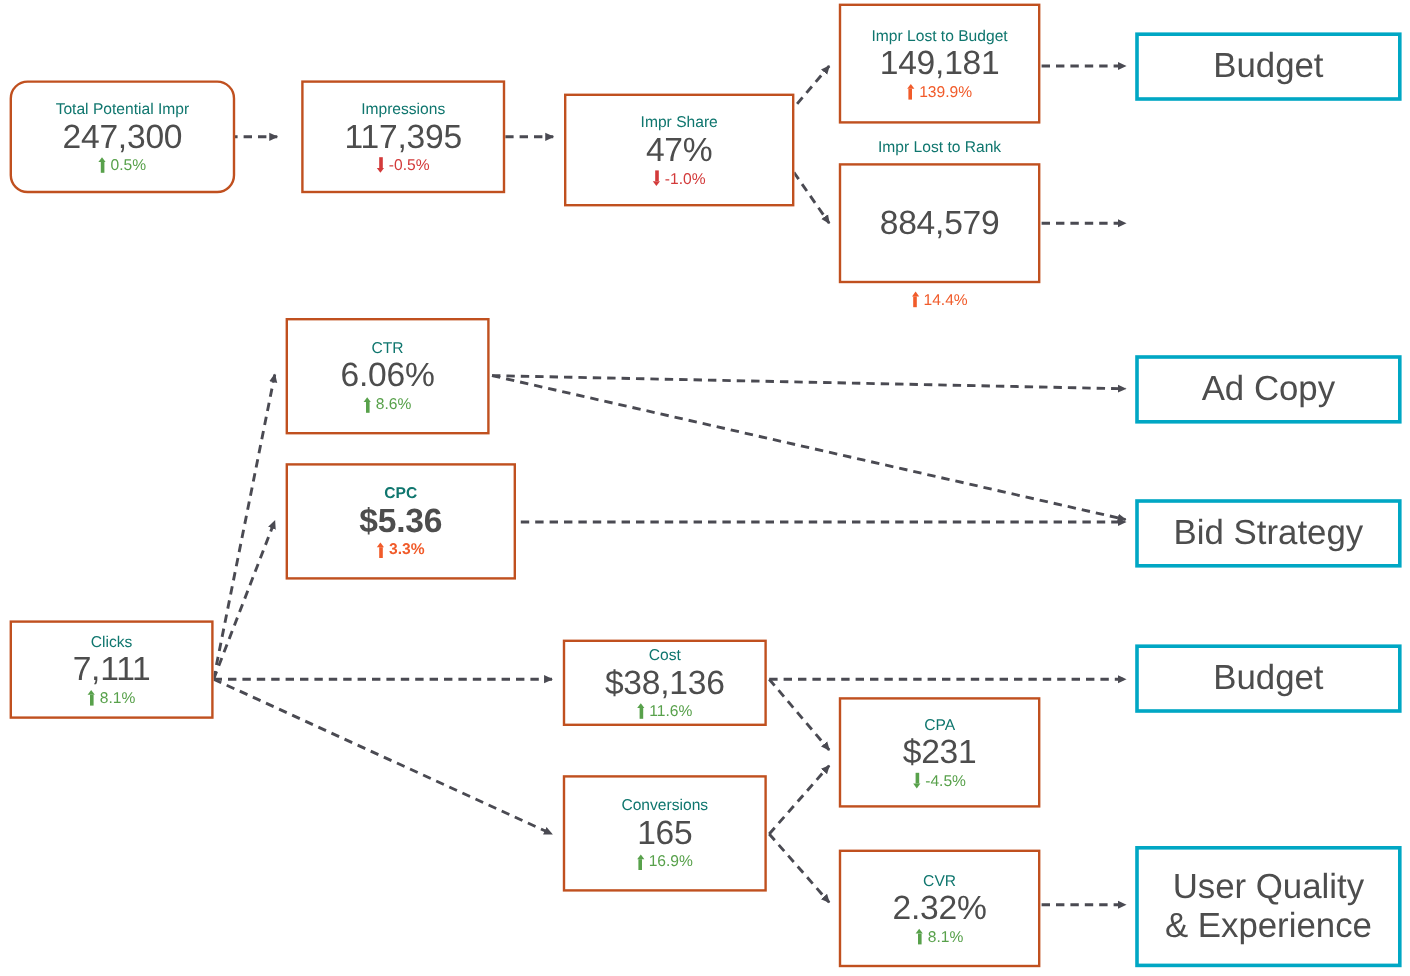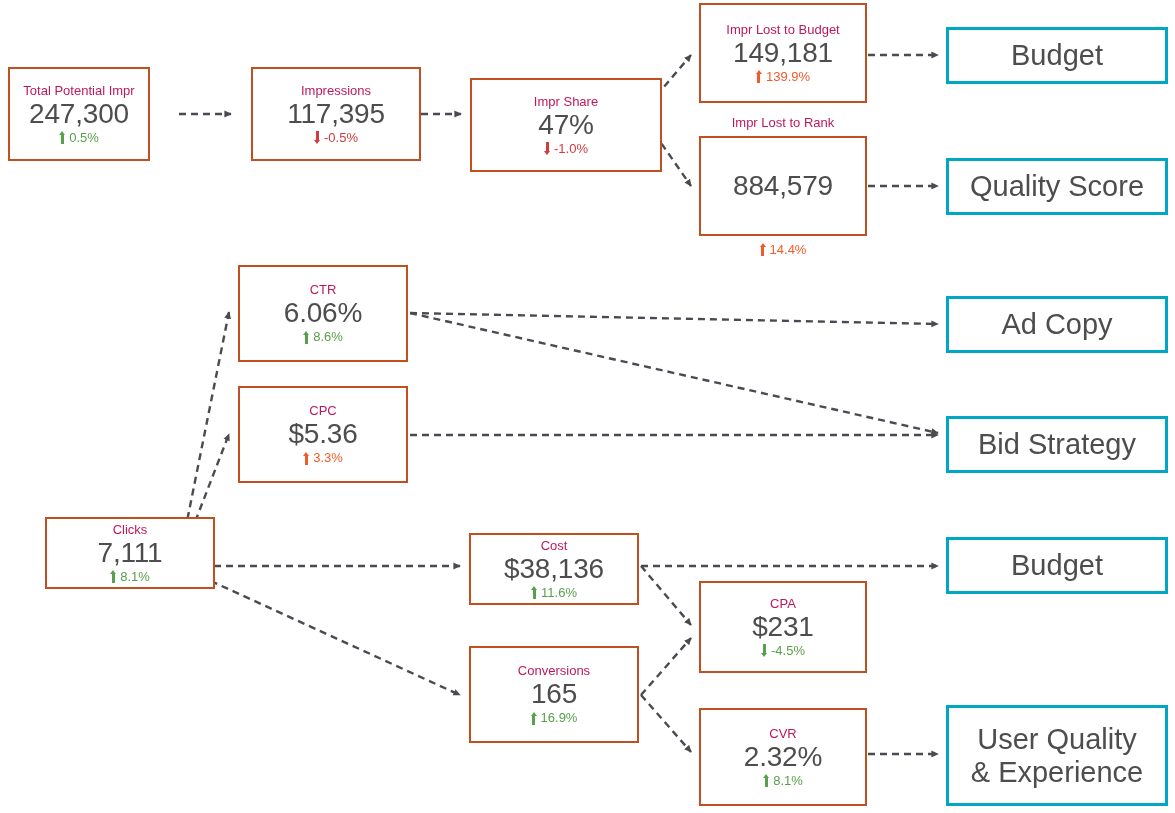--- a/index.html
+++ b/index.html
@@ -4,21 +4,21 @@
 <style>
   html,body{margin:0;padding:0;background:#ffffff;}
   body{font-family:"Liberation Sans","DejaVu Sans",sans-serif;}
   #stage{position:relative;width:1175px;height:813px;background:#fff;overflow:hidden;}
   #wires{position:absolute;left:0;top:0;width:1175px;height:813px;}
 
   .node{position:absolute;box-sizing:border-box;background:#ffffff;}
   .metric-box{border:2px solid #c0501f;display:flex;flex-direction:column;align-items:center;justify-content:center;}
   .lever-box{border:3px solid #00a7c4;display:flex;align-items:center;justify-content:center;}
 
-  .m-label{color:#be185d;font-size:13px;line-height:15px;text-align:left;white-space:nowrap;}
+  .m-label{color:#0f766e;font-size:13px;line-height:15px;text-align:left;white-space:nowrap;}
   .m-value{color:#4d4d4d;font-size:28px;line-height:32px;text-align:center;white-space:nowrap;letter-spacing:-0.2px;}
   .m-delta{font-size:13px;line-height:16px;text-align:center;white-space:nowrap;display:flex;align-items:center;gap:4px;justify-content:space-between;}
   .m-delta.up-green{color:#58a14b;}
   .m-delta.down-red{color:#d33a3a;}
   .m-delta.up-orange{color:#f15b2a;}
   .m-delta.down-green{color:#58a14b;}
   .arrowglyph{display:inline-flex;flex-direction:column;align-items:center;justify-content:center;width:6px;height:13px;}
   .ag-stem{width:3px;flex:1;}
   .ag-head{width:0;height:0;}
 
@@ -53,21 +53,21 @@
       <path d="M410,435 L938,435"></path>
 
       <path d="M641,566 L938,566"></path>
       <path d="M641,566 L691,625"></path>
       <path d="M641,695 L691,638"></path>
       <path d="M641,695 L691,752"></path>
       <path d="M868,754 L938,754"></path>
     </g>
   </svg>
 
-  <div class="node metric-box" style="left:8px;top:67px;width:142px;height:94px;">
+  <div class="node metric-box" style="left:8px;top:67px;width:188px;height:94px;border-radius:15px;">
     <div class="m-label">Total Potential Impr</div>
     <div class="m-value">247,300</div>
     <div class="m-delta up-green">
         <span class="arrowglyph">
           <span class="ag-head" style="border-left: 3px solid transparent; border-right: 3px solid transparent; border-bottom: 4px solid rgb(88, 161, 75);"></span>
           <span class="ag-stem" style="background: rgb(88, 161, 75);"></span>
         </span>
         <span>0.5%</span>
       </div>
   </div>
@@ -125,33 +125,33 @@
     <div class="m-value">6.06%</div>
     <div class="m-delta up-green">
         <span class="arrowglyph">
           <span class="ag-head" style="border-left: 3px solid transparent; border-right: 3px solid transparent; border-bottom: 4px solid rgb(88, 161, 75);"></span>
           <span class="ag-stem" style="background: rgb(88, 161, 75);"></span>
         </span>
         <span>8.6%</span>
       </div>
   </div>
 
-  <div class="node metric-box" style="left:238px;top:386px;width:170px;height:97px;">
+  <div class="node metric-box" style="left:238px;top:386px;width:192px;height:97px;font-weight:bold;">
     <div class="m-label">CPC</div>
     <div class="m-value">$5.36</div>
     <div class="m-delta up-orange">
         <span class="arrowglyph">
           <span class="ag-head" style="border-left: 3px solid transparent; border-right: 3px solid transparent; border-bottom: 4px solid rgb(241, 91, 42);"></span>
           <span class="ag-stem" style="background: rgb(241, 91, 42);"></span>
         </span>
         <span>3.3%</span>
       </div>
   </div>
 
-  <div class="node metric-box" style="left:8px;top:517px;width:170px;height:72px;margin-left:37px;">
+  <div class="node metric-box" style="left:8px;top:517px;width:170px;height:82px;">
     <div class="m-label">Clicks</div>
     <div class="m-value">7,111</div>
     <div class="m-delta up-green">
         <span class="arrowglyph">
           <span class="ag-head" style="border-left: 3px solid transparent; border-right: 3px solid transparent; border-bottom: 4px solid rgb(88, 161, 75);"></span>
           <span class="ag-stem" style="background: rgb(88, 161, 75);"></span>
         </span>
         <span>8.1%</span>
       </div>
   </div>
@@ -200,23 +200,20 @@
           <span class="ag-head" style="border-left: 3px solid transparent; border-right: 3px solid transparent; border-bottom: 4px solid rgb(88, 161, 75);"></span>
           <span class="ag-stem" style="background: rgb(88, 161, 75);"></span>
         </span>
         <span>8.1%</span>
       </div>
   </div>
 
   <div class="node lever-box" style="left:946px;top:27px;width:222px;height:57px;">
     <div class="lever-text">Budget</div>
   </div>
-  <div class="node lever-box" style="left:946px;top:158px;width:222px;height:57px;">
-    <div class="lever-text">Quality Score</div>
-  </div>
   <div class="node lever-box" style="left:946px;top:296px;width:222px;height:57px;">
     <div class="lever-text">Ad Copy</div>
   </div>
   <div class="node lever-box" style="left:946px;top:416px;width:222px;height:57px;">
     <div class="lever-text">Bid Strategy</div>
   </div>
   <div class="node lever-box" style="left:946px;top:537px;width:222px;height:57px;">
     <div class="lever-text">Budget</div>
   </div>
   <div class="node lever-box" style="left:946px;top:705px;width:222px;height:101px;">

